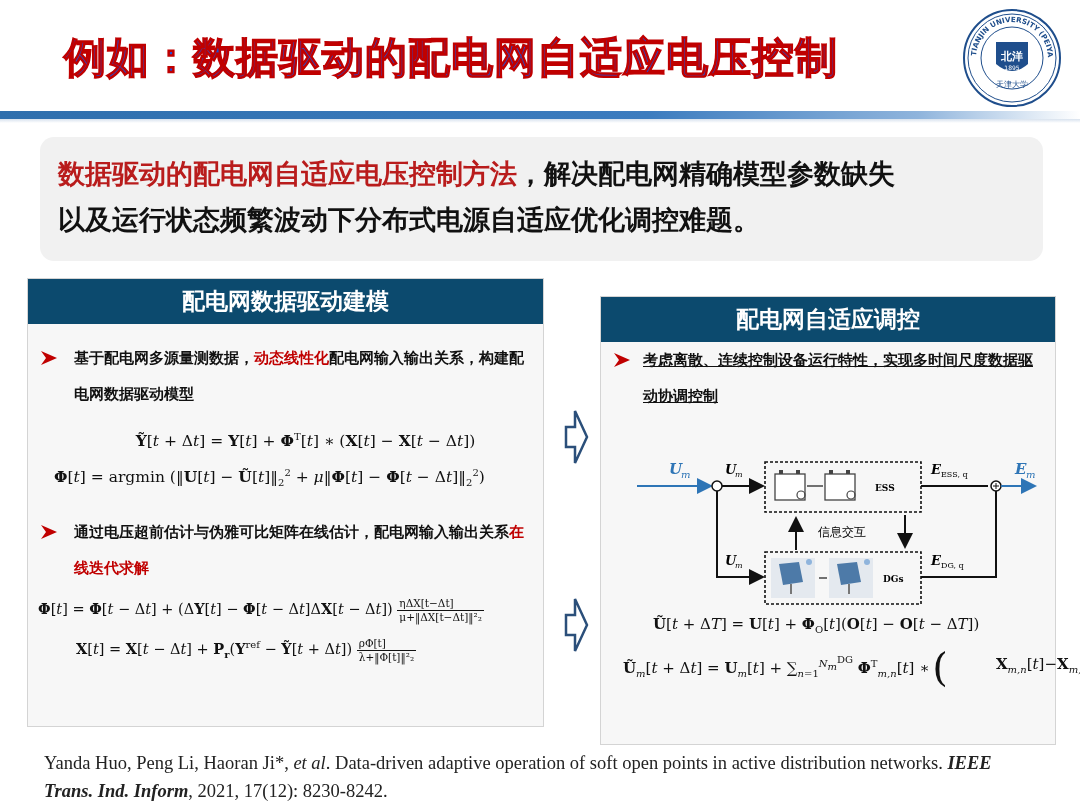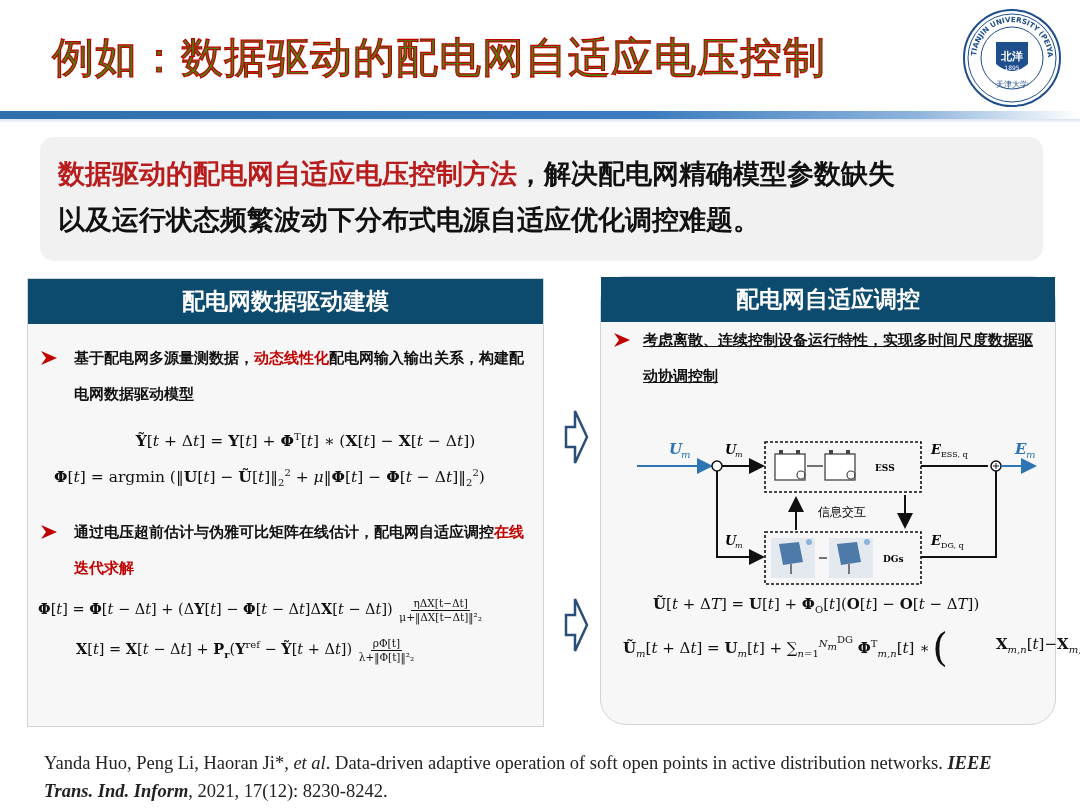--- a/index.html
+++ b/index.html
@@ -1,21 +1,21 @@
 <!DOCTYPE html>
 <html><head>
 <meta charset="utf-8">
 <style>
   * { box-sizing: border-box; margin: 0; padding: 0; }
   html, body { width: 1080px; height: 810px; background: #ffffff; overflow: hidden; }
   body { position: relative; font-family: "DejaVu Sans", sans-serif; color: #111; }
 
   .title {
-    position: absolute; left: 52px; top: 30px;
-    font-size: 42px; font-weight: 400; color: #4d7c0f; letter-spacing: 1px;
+    position: absolute; left: 64px; top: 30px;
+    font-size: 42px; font-weight: 700; color: #1d4ed8; letter-spacing: 1px;
     -webkit-text-stroke: 1.2px #c00000;
   }
   .title-bar {
     position: absolute; left: 0; top: 111px; width: 1080px; height: 8px;
     background: linear-gradient(to right, #2f6fad 0%, #3c7cbf 60%, #8fb4dc 85%, #ffffff 100%);
   }
   .title-bar-shadow {
     position: absolute; left: 0; top: 119px; width: 1080px; height: 4px;
     background: linear-gradient(to bottom, #d8e2ee, #ffffff);
   }
@@ -26,41 +26,41 @@
     background: #f1f1f1; border-radius: 14px;
     padding: 14px 18px 0 18px;
     font-size: 27px; font-weight: 700; line-height: 46px; color: #111;
   }
   .summary .red { color: #b91c1c; }
 
   .panel {
     position: absolute; background: #f7f7f7; border: 1px solid #d4d4d4;
   }
   .panel-left { left: 27px; top: 278px; width: 517px; height: 449px; }
-  .panel-right { left: 600px; top: 276px; width: 456px; height: 449px; border-radius: 26px; }
+  .panel-right { left: 600px; top: 296px; width: 456px; height: 449px; }
   .panel-head {
     height: 45px; background: #0c4a6e; color: #fff;
     font-size: 23px; font-weight: 700; text-align: center; line-height: 45px;
   }
   .bullet {
     position: relative; padding-left: 46px; padding-right: 8px;
     font-size: 15px; font-weight: 700; line-height: 36px; color: #111;
   }
   .bullet .red { color: #c00000; }
   .bullet-arrow {
     position: absolute; left: 12px; top: 9px; width: 18px; height: 18px;
   }
   .formula {
     font-family: "DejaVu Serif", serif; font-size: 15.5px; color: #111;
     white-space: nowrap; line-height: 30px;
   }
   .formula b { font-weight: 700; }
   .formula i { font-style: italic; }
   .formula sup, .formula sub { font-size: 10px; }
-  .frac { display: inline-flex; flex-direction: column; align-items: center; vertical-align: middle; font-size: 10.5px; line-height: 13px; }
+  .frac { display: inline-flex; flex-direction: column; vertical-align: middle; font-size: 10.5px; line-height: 13px; }
   .frac .num { border-bottom: 1px solid #111; padding: 0 2px; }
   .frac .den { padding: 0 2px; }
 
   .side-arrow { position: absolute; left: 562px; width: 28px; height: 58px; }
 
   .citation {
     position: absolute; left: 44px; top: 749px; width: 1000px;
     font-family: Liberation Serif, serif; font-size: 18.5px; line-height: 28px; color: #222;
   }
   .citation i { font-style: italic; }
@@ -111,21 +111,21 @@
     <b>Ỹ</b>[<i>t</i> + Δ<i>t</i>] = <b>Y</b>[<i>t</i>] + <b>Φ</b><sup>T</sup>[<i>t</i>] ∗ (<b>X</b>[<i>t</i>] − <b>X</b>[<i>t</i> − Δ<i>t</i>])
   </div>
   <div class="formula" style="padding-left:26px; margin-top:2px;">
     <b>Φ</b>[<i>t</i>] = argmin (‖<b>U</b>[<i>t</i>] − <b>Ũ</b>[<i>t</i>]‖<sub>2</sub><sup>2</sup> + <i>μ</i>‖<b>Φ</b>[<i>t</i>] − <b>Φ</b>[<i>t</i> − Δ<i>t</i>]‖<sub>2</sub><sup>2</sup>)
   </div>
 
   <div class="bullet" style="margin-top:16px;">
     <svg class="bullet-arrow" viewBox="0 0 18 18">
       <path d="M1 2 L17 9 L1 16 L6 9 Z" fill="#c00000"></path>
     </svg>
-    <span>通过电压超前估计与伪雅可比矩阵在线估计，配电网自适应调控</span><span class="red">在线迭代求解</span>
+    <span>通过电压超前估计与伪雅可比矩阵在线估计，配电网输入输出关系</span><span class="red">在线迭代求解</span>
   </div>
 
   <div class="formula" style="padding-left:10px; margin-top:8px; font-size:14.5px;">
     <b>Φ</b>[<i>t</i>] = <b>Φ</b>[<i>t</i> − Δ<i>t</i>] + (Δ<b>Y</b>[<i>t</i>] − <b>Φ</b>[<i>t</i> − Δ<i>t</i>]Δ<b>X</b>[<i>t</i> − Δ<i>t</i>])
     <span class="frac">
         <span class="num">ηΔX[t−Δt]</span>
         <span class="den">μ+‖ΔX[t−Δt]‖²₂</span>
       </span>
   </div>
   <div class="formula" style="padding-left:48px; margin-top:6px; font-size:14.5px;">

